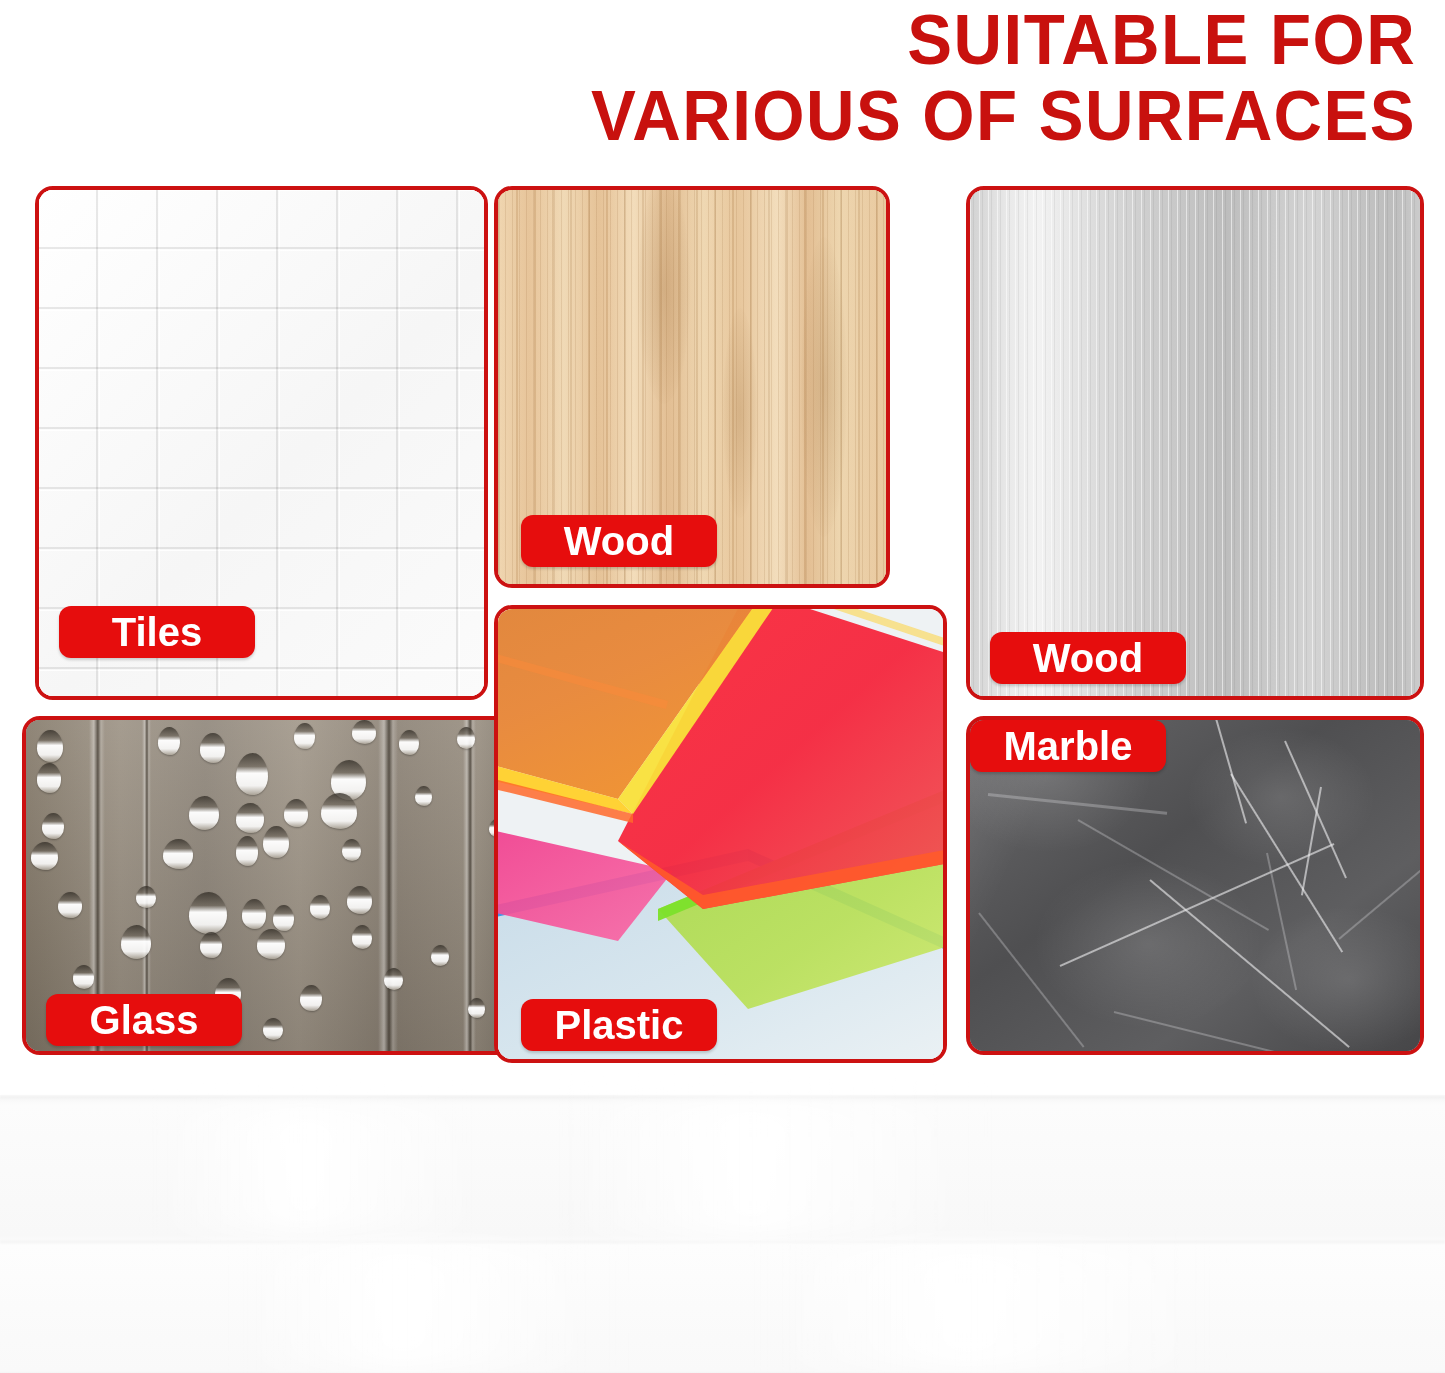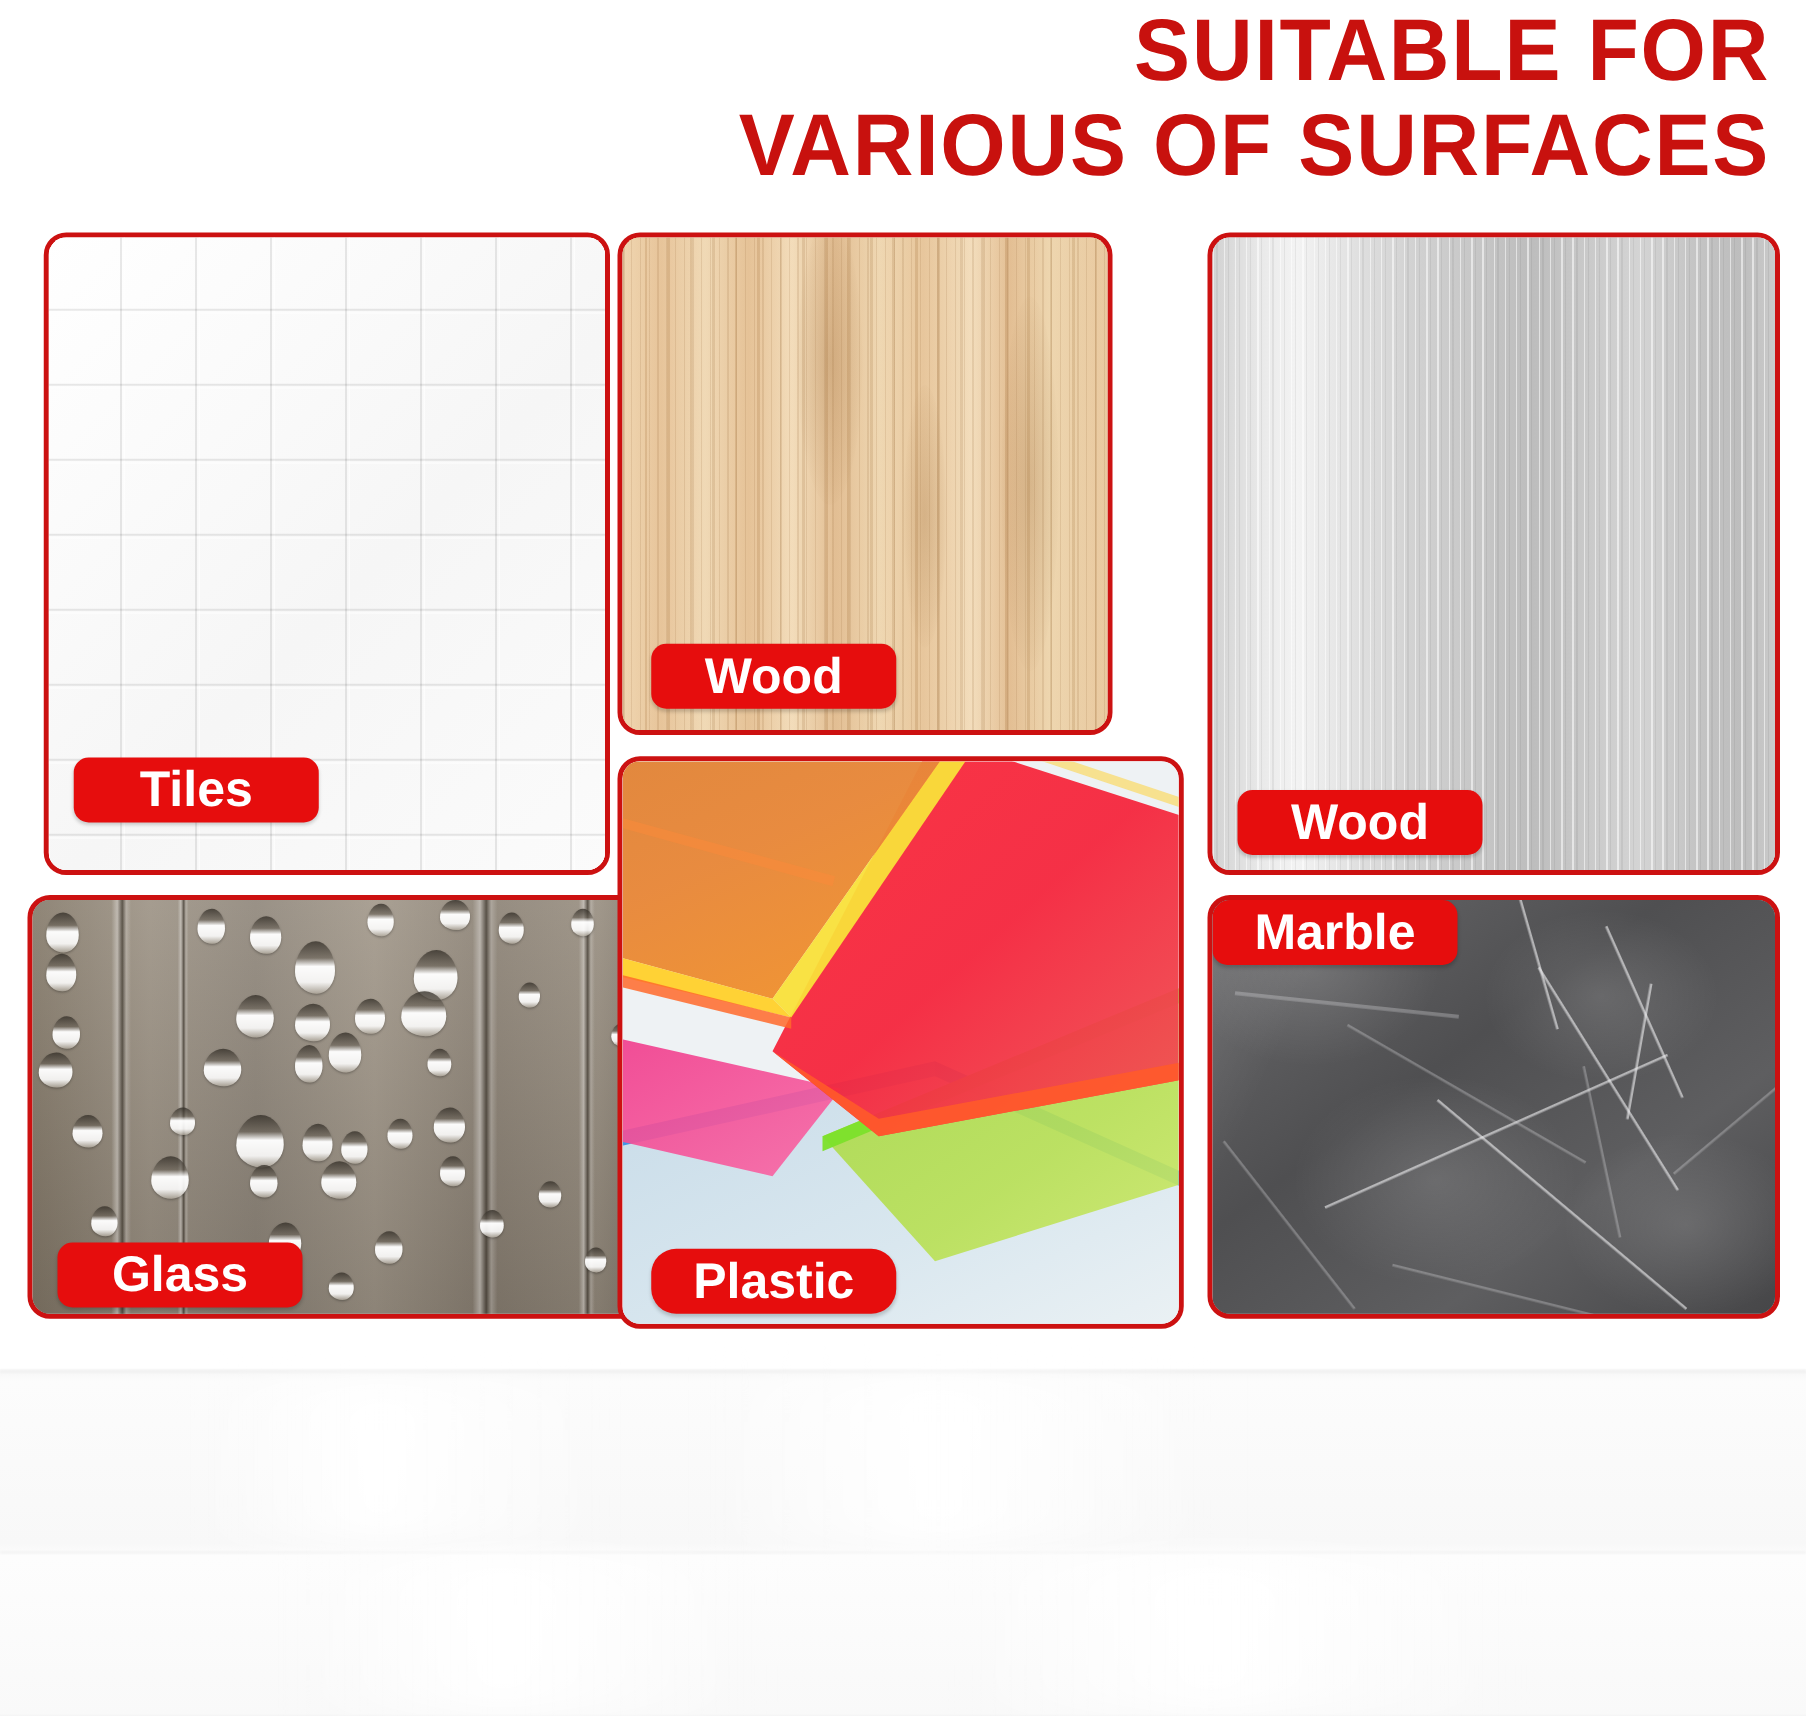--- a/index.html
+++ b/index.html
@@ -151,21 +151,21 @@
         rgba(50,45,38,0.78) 0%, rgba(95,88,78,0.55) 32%,
         rgba(255,255,255,0.97) 48%, rgba(255,255,255,0.88) 78%,
         rgba(175,168,156,0.72) 100%);
     box-shadow: 0 1px 2px rgba(0,0,0,0.28);
   }
   #b-glass { left: 20px; bottom: 5px; }
 
   
   #p-plastic { left: 494px; top: 605px; width: 453px; height: 458px; }
   .plastic-bg { background: #eef2f4; overflow: hidden; }
-  #b-plastic { left: 23px; bottom: 8px; border-radius: 20px; }
+  #b-plastic { left: 23px; bottom: 8px; }
 
   
   #p-marble { left: 966px; top: 716px; width: 458px; height: 339px; }
   .marble-bg {
     background-color: #5a5a5c;
     background-image:
       linear-gradient(115deg, rgba(255,255,255,0.10) 0%, transparent 18%),
       linear-gradient(to bottom right, #6a6a6c 0%, #4f4f51 40%, #5e5e60 70%, #464648 100%);
   }
   .vein {

